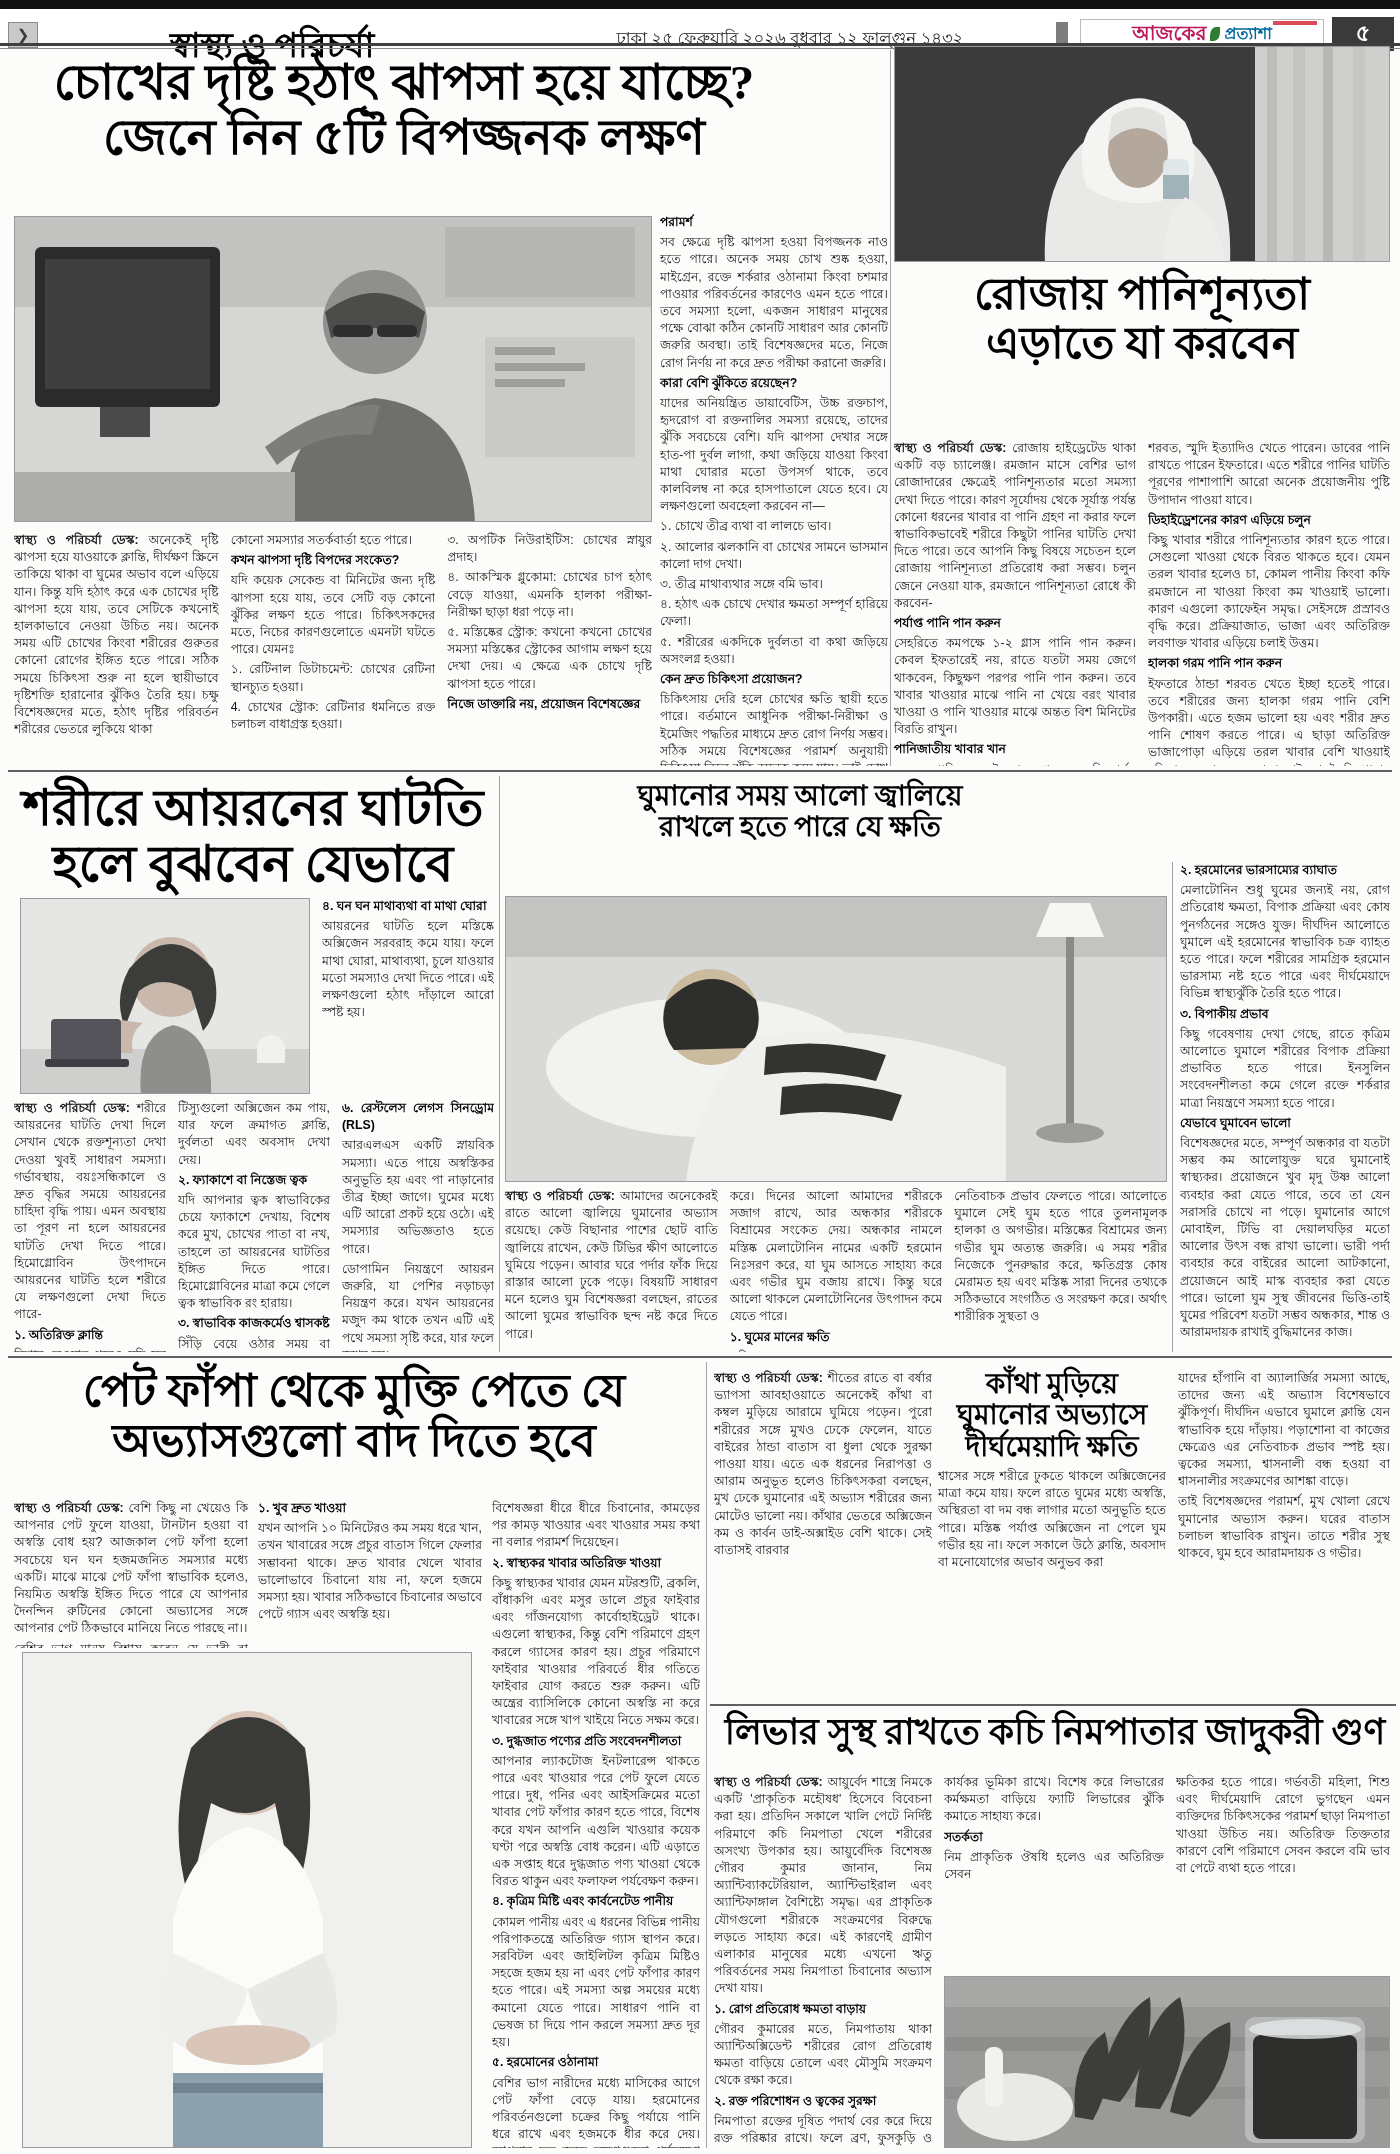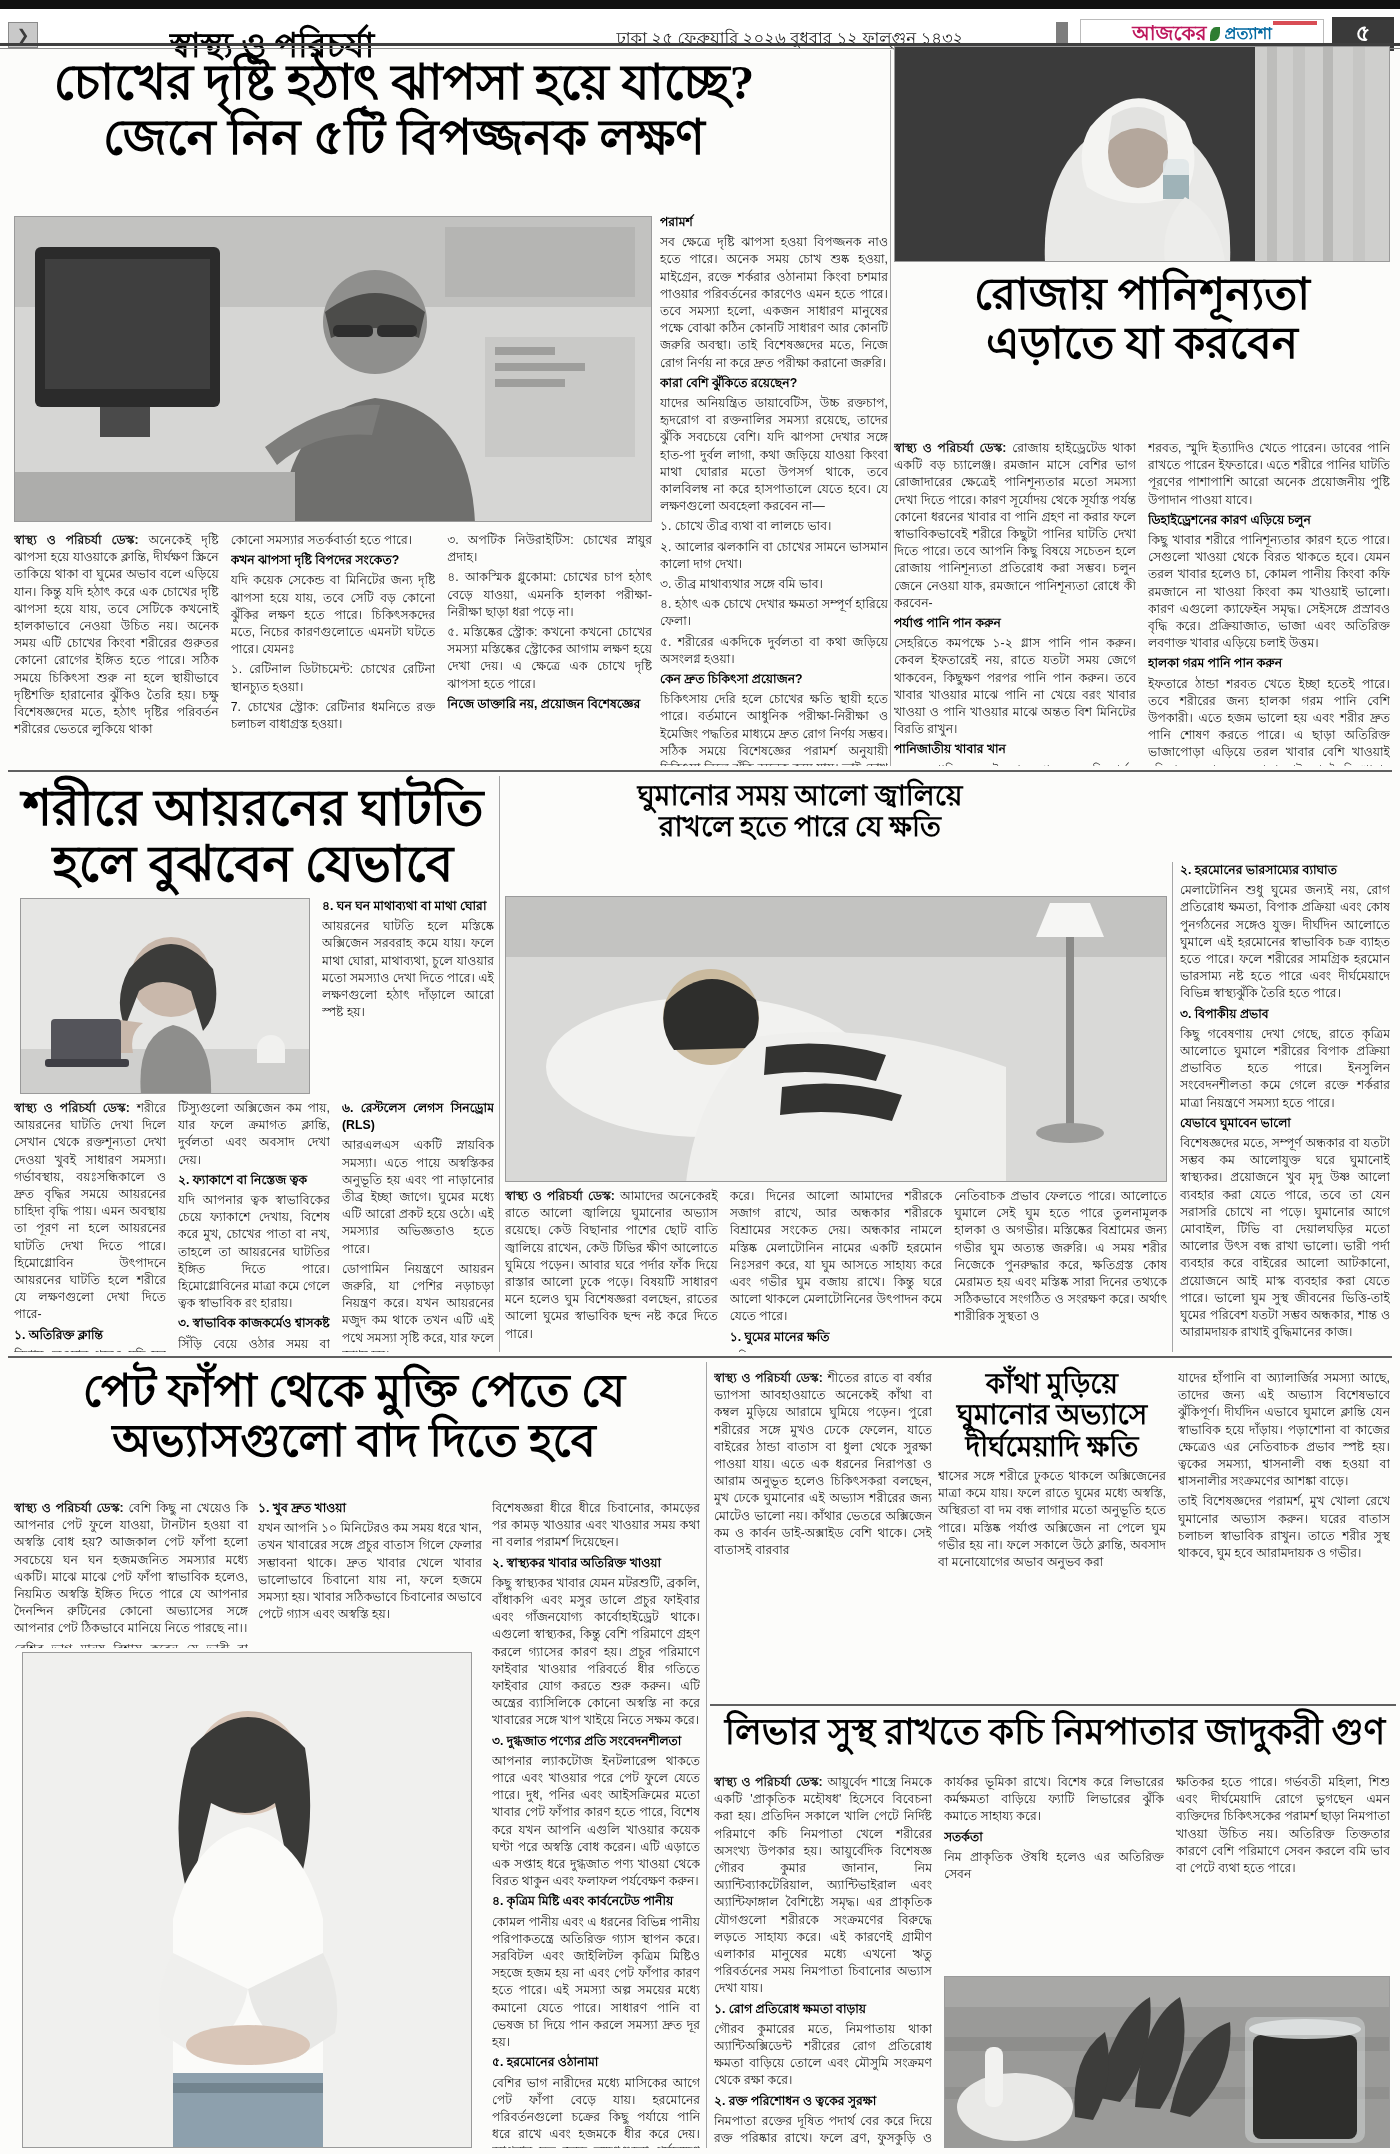--- a/index.html
+++ b/index.html
@@ -107,21 +107,21 @@
 <div class="abs" style="left:14px;top:532px;width:638px;height:232px">
   <div class="cols">
     <div class="ncol">
         <p><span class="lead">স্বাস্থ্য ও পরিচর্যা ডেস্ক: </span>অনেকেই দৃষ্টি ঝাপসা হয়ে যাওয়াকে ক্লান্তি, দীর্ঘক্ষণ স্ক্রিনে তাকিয়ে থাকা বা ঘুমের অভাব বলে এড়িয়ে যান। কিন্তু যদি হঠাৎ করে এক চোখের দৃষ্টি ঝাপসা হয়ে যায়, তবে সেটিকে কখনোই হালকাভাবে নেওয়া উচিত নয়। অনেক সময় এটি চোখের কিংবা শরীরের গুরুতর কোনো রোগের ইঙ্গিত হতে পারে। সঠিক সময়ে চিকিৎসা শুরু না হলে স্থায়ীভাবে দৃষ্টিশক্তি হারানোর ঝুঁকিও তৈরি হয়। চক্ষু বিশেষজ্ঞদের মতে, হঠাৎ দৃষ্টির পরিবর্তন শরীরের ভেতরে লুকিয়ে থাকা</p>
       </div>
     <div class="ncol">
         <p>কোনো সমস্যার সতর্কবার্তা হতে পারে।</p>
         <p class="subhead">কখন ঝাপসা দৃষ্টি বিপদের সংকেত?</p>
         <p>যদি কয়েক সেকেন্ড বা মিনিটের জন্য দৃষ্টি ঝাপসা হয়ে যায়, তবে সেটি বড় কোনো ঝুঁকির লক্ষণ হতে পারে। চিকিৎসকদের মতে, নিচের কারণগুলোতে এমনটা ঘটতে পারে। যেমনঃ</p>
         <p>১. রেটিনাল ডিটাচমেন্ট: চোখের রেটিনা স্থানচ্যুত হওয়া।</p>
-        <p>7. চোখের স্ট্রোক: রেটিনার ধমনিতে রক্ত চলাচল বাধাগ্রস্ত হওয়া।</p>
+        <p>4. চোখের স্ট্রোক: রেটিনার ধমনিতে রক্ত চলাচল বাধাগ্রস্ত হওয়া।</p>
       </div>
     <div class="ncol">
         <p>৩. অপটিক নিউরাইটিস: চোখের স্নায়ুর প্রদাহ।</p>
         <p>৪. আকস্মিক গ্লুকোমা: চোখের চাপ হঠাৎ বেড়ে যাওয়া, এমনকি হালকা পরীক্ষা-নিরীক্ষা ছাড়া ধরা পড়ে না।</p>
         <p>৫. মস্তিষ্কের স্ট্রোক: কখনো কখনো চোখের সমস্যা মস্তিষ্কের স্ট্রোকের আগাম লক্ষণ হয়ে দেখা দেয়। এ ক্ষেত্রে এক চোখে দৃষ্টি ঝাপসা হতে পারে।</p>
         <p class="subhead">নিজে ডাক্তারি নয়, প্রয়োজন বিশেষজ্ঞের</p>
       </div>
   </div>
 </div>
 

